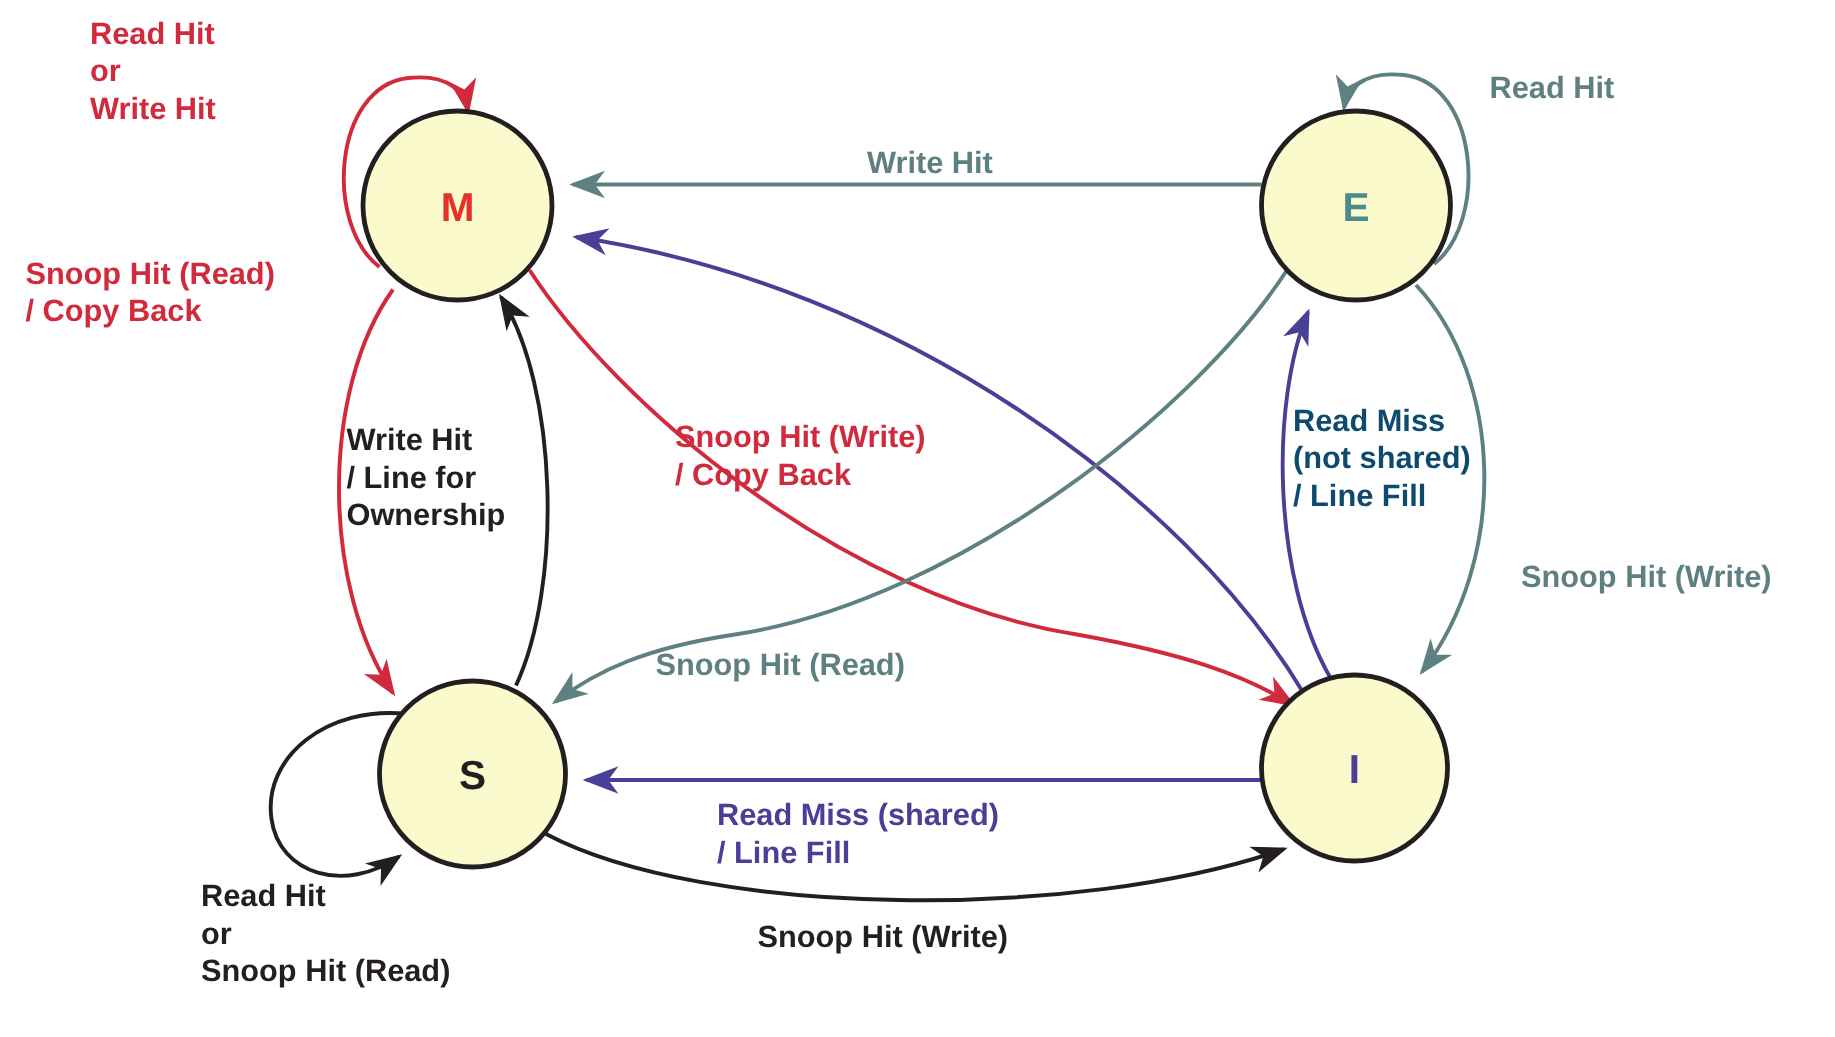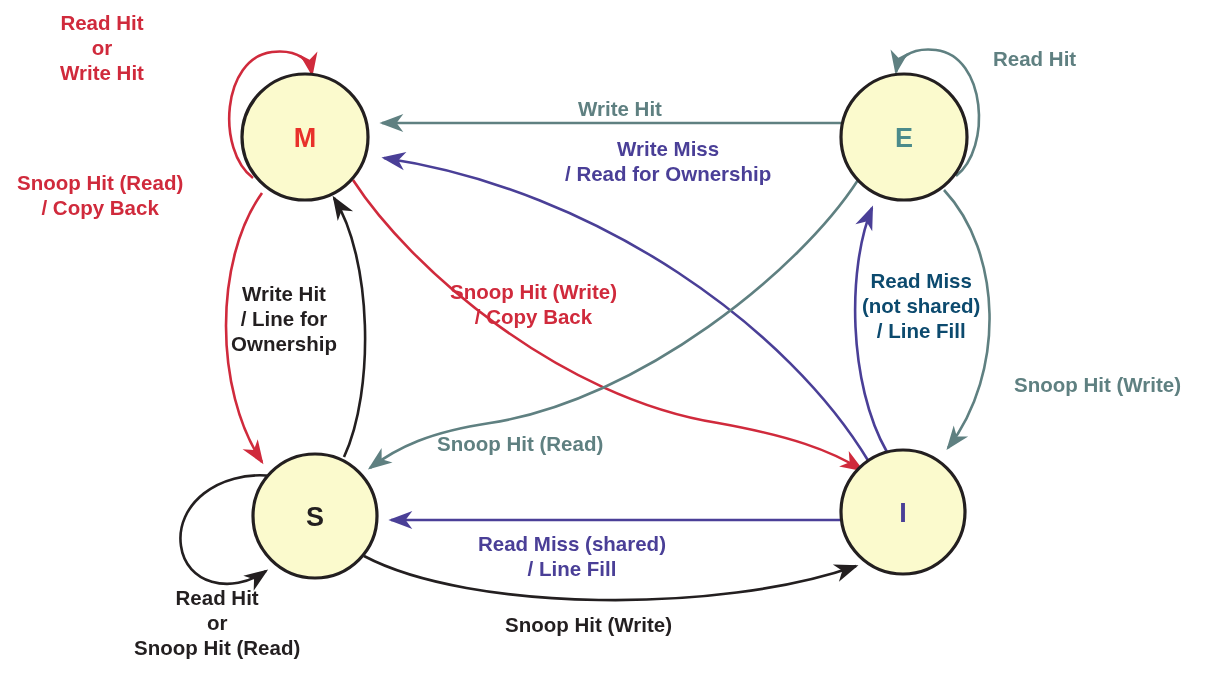--- a/index.html
+++ b/index.html
@@ -43,21 +43,20 @@
     stroke-width: 2.6;
     stroke-linecap: butt;
   }
   .lbl-box {
     position: absolute;
     font-family: "Liberation Sans", sans-serif;
     font-weight: bold;
     font-size: 20.5px;
     line-height: 25px;
     white-space: pre;
-    text-align: center;
   }
 </style>
 </head>
 <body>
 
 <div id="diagram-root">
 
   <svg id="mesi-svg" viewBox="0 0 1223 691">
     <defs>
       <marker id="ah-red" markerWidth="11" markerHeight="11" refX="8.6" refY="4" orient="auto" markerUnits="strokeWidth">
@@ -120,21 +119,20 @@
       <text class="state-label" x="903" y="513" fill="#4a3f97">I</text>
     </g>
   </svg>
 
   <div class="lbl-box" style="left:60px; top:10px; color:#d02a3c;"><div>Read Hit</div><div>or</div><div>Write Hit</div></div>
 
   <div class="lbl-box" style="left:17px; top:170px; color:#d02a3c;"><div>Snoop Hit (Read)</div><div>/ Copy Back</div></div>
 
   <div class="lbl-box" style="left:578px; top:96px; color:#5f8081;"><div>Write Hit</div></div>
 
-  <div class="lbl-box" style="left:565px; top:136px; color:#4a3f97;"><div>Write Miss</div><div>/ Read for Ownership</div></div>
 
   <div class="lbl-box" style="left:993px; top:46px; color:#5f8081;"><div>Read Hit</div></div>
 
   <div class="lbl-box" style="left:231px; top:281px; color:#231f20;"><div>Write Hit</div><div>/ Line for</div><div>Ownership</div></div>
 
   <div class="lbl-box" style="left:450px; top:279px; color:#d02a3c;"><div>Snoop Hit (Write)</div><div>/ Copy Back</div></div>
 
   <div class="lbl-box" style="left:862px; top:268px; color:#0c4a6e;"><div>Read Miss</div><div>(not shared)</div><div>/ Line Fill</div></div>
 
   <div class="lbl-box" style="left:1014px; top:372px; color:#5f8081;"><div>Snoop Hit (Write)</div></div>

